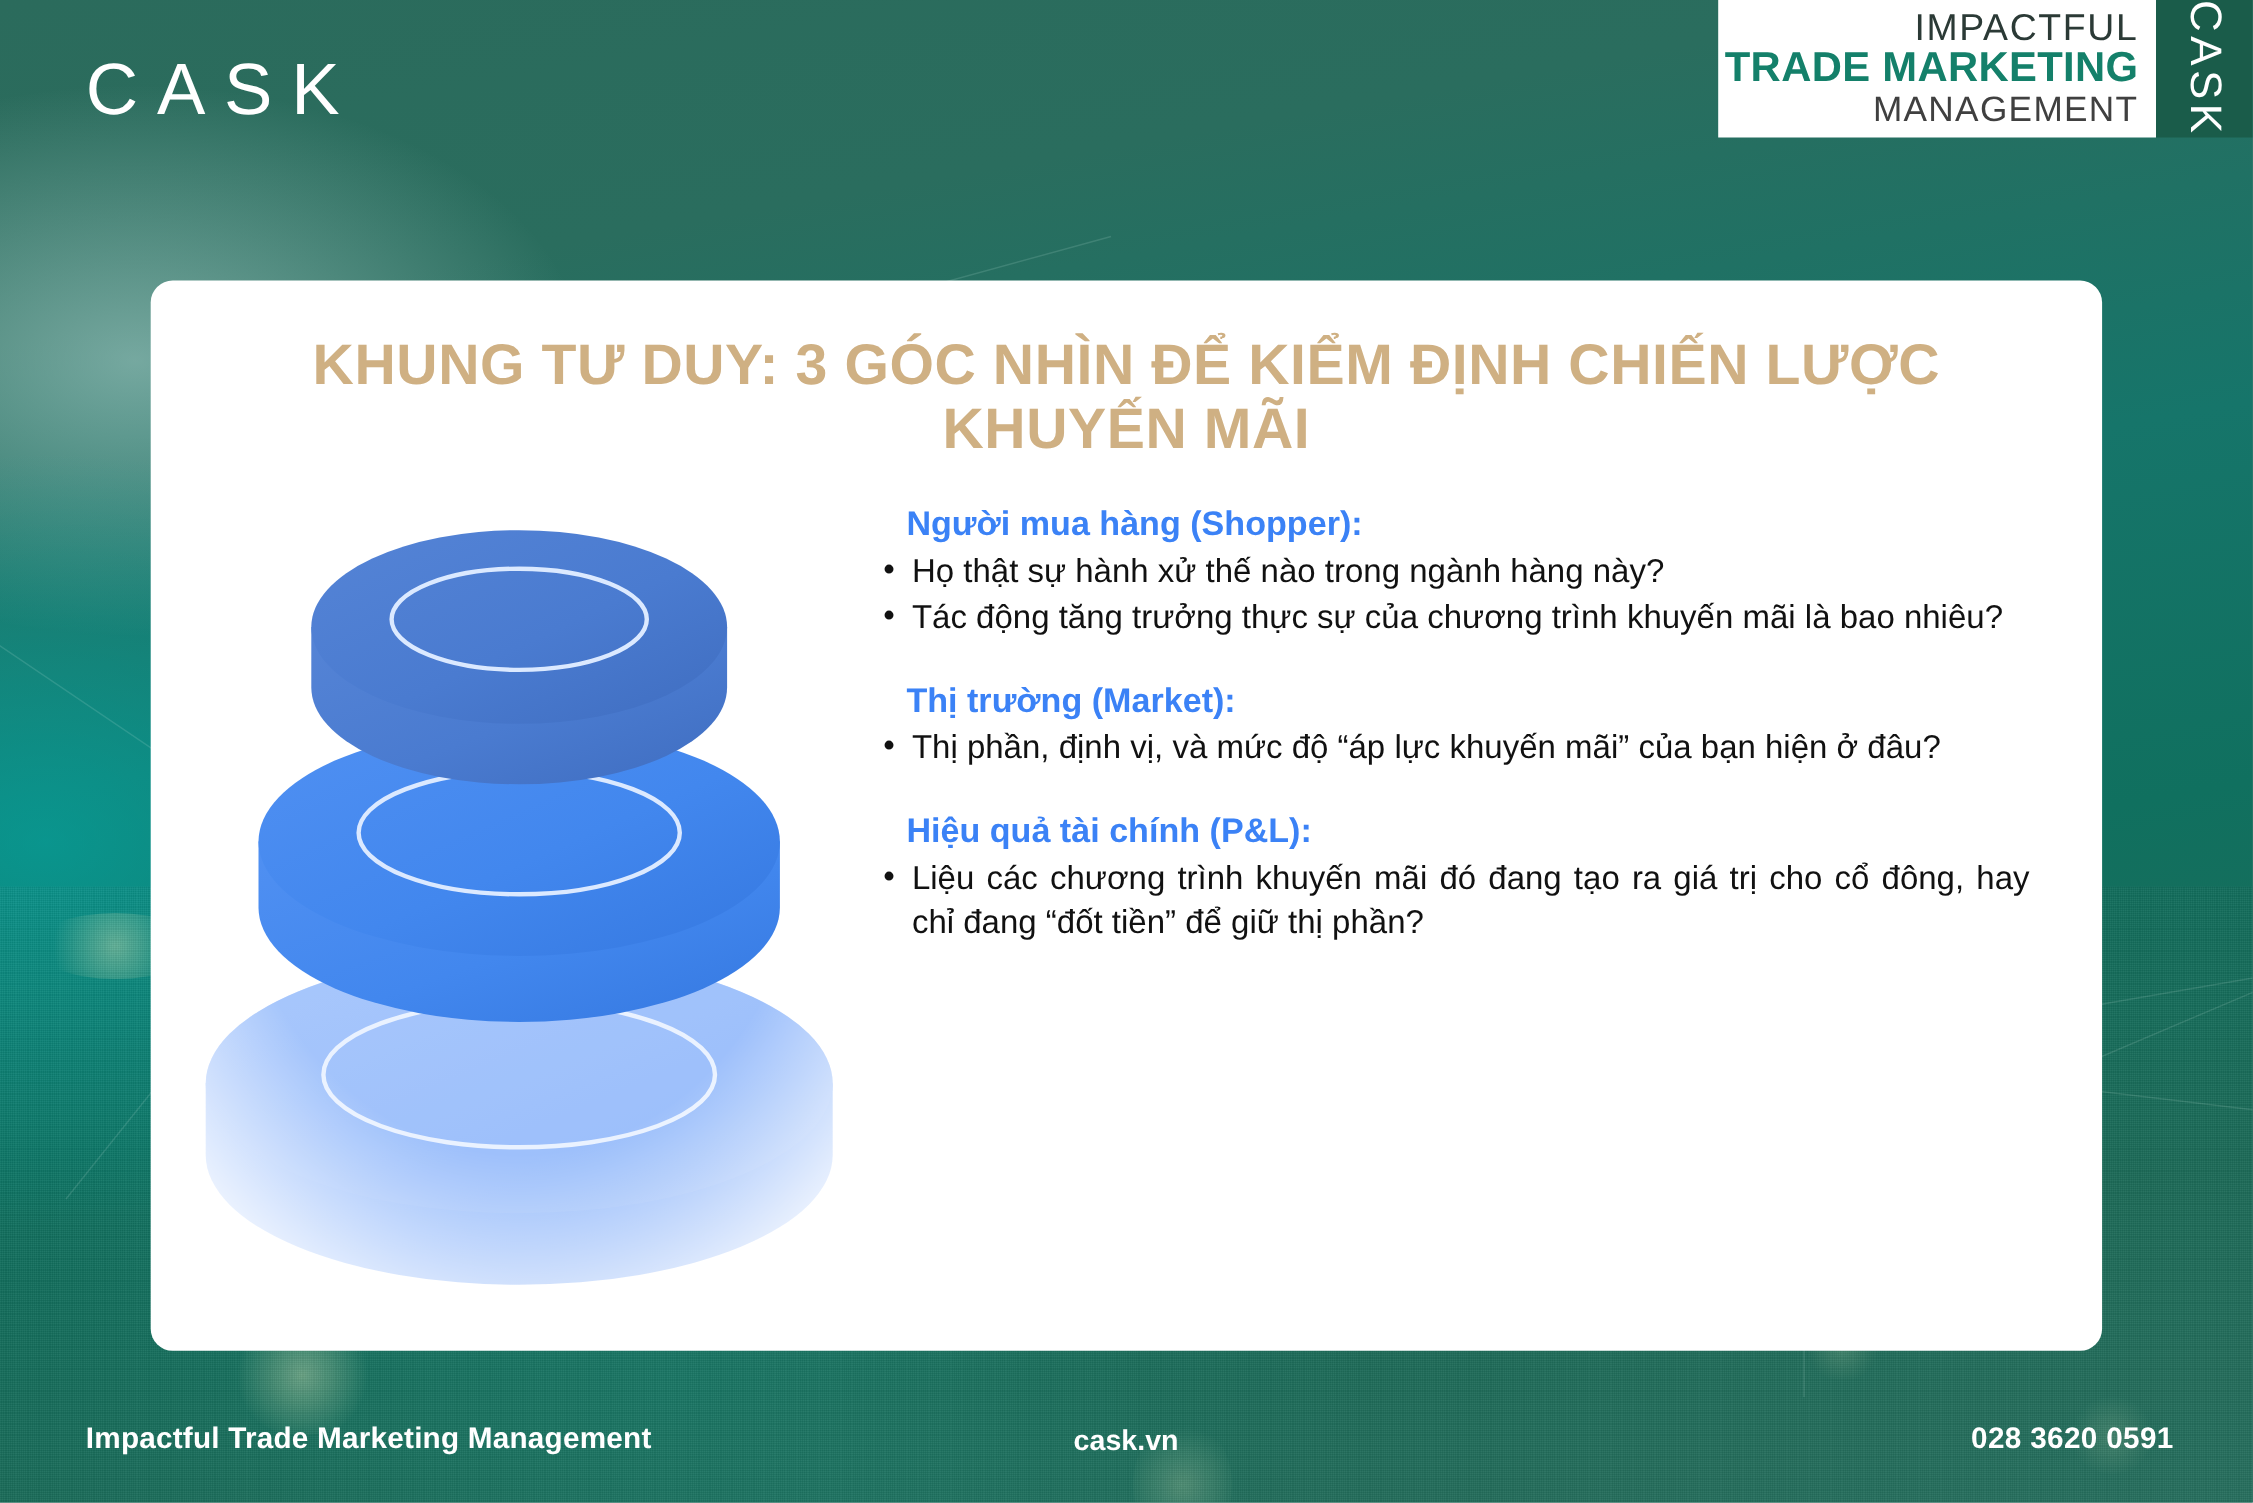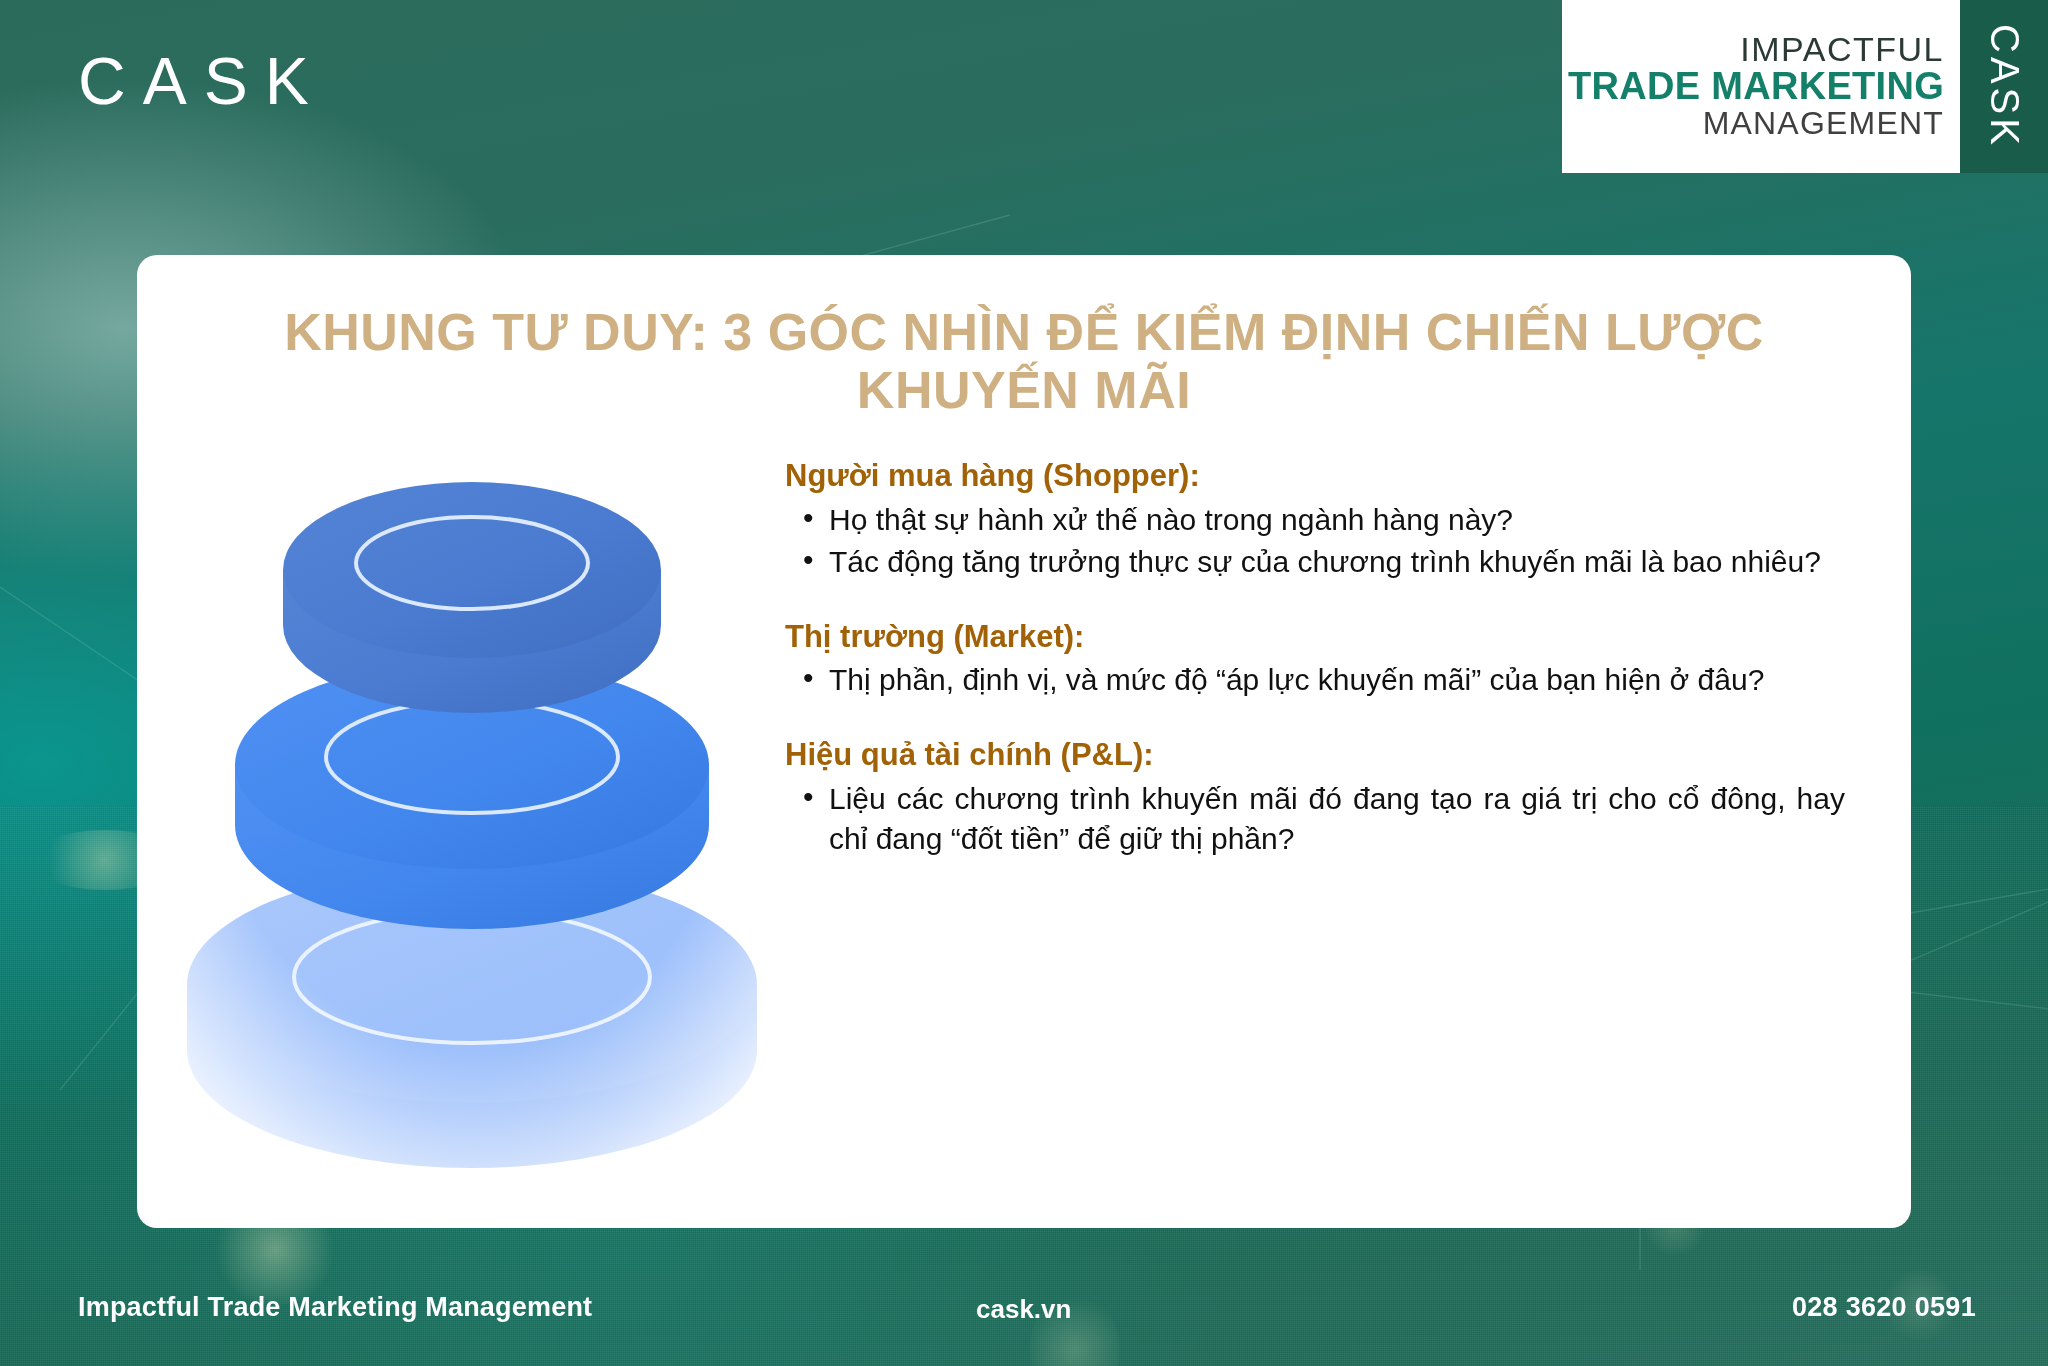--- a/index.html
+++ b/index.html
@@ -42,21 +42,21 @@
 
   
   .cask-logo {
     position:absolute; left:78px; top:48px;
     font-size:66px; font-weight:400; letter-spacing:17px;
     color:#ffffff; line-height:1;
     font-family:"Liberation Sans", sans-serif;
   }
   .badge {
     position:absolute; left:1562px; top:0;
-    width:486px; height:173px;
+    width:486px; height:125px;
     display:flex; align-items:stretch;
   }
   .badge-main {
     flex:1; background:#ffffff;
     display:flex; flex-direction:column;
     align-items:flex-end; justify-content:center;
     padding:8px 16px 8px 0;
   }
   .badge-l1 { font-size:34px; letter-spacing:1.5px; color:#2b3a36; line-height:1.04; font-weight:400; }
   .badge-l2 { font-size:38px; letter-spacing:0.3px; color:#14806a; line-height:1.04; font-weight:700; }
@@ -90,23 +90,24 @@
   }
 
   
   .discs { position:absolute; left:30px; top:210px; width:610px; height:720px; }
 
   
   .content { position:absolute; left:648px; top:202px; width:1060px; }
   .block { margin-bottom:36px; }
   .block:last-child { margin-bottom:0; }
   .b-head {
-    font-size:31px; font-weight:700; color:#a16207;
+    font-size:31px; font-weight:700; color:#3b82f6;
     line-height:1.25; margin-bottom:4px;
     font-family:"Liberation Sans", sans-serif;
+    margin-left:39px;
   }
   ul.b-list { list-style:none; margin:0; padding:0; }
   ul.b-list li {
     position:relative;
     padding-left:44px;
     font-size:30px; color:#111111;
     line-height:1.33;
     text-align:justify;
     text-justify:inter-word;
     margin-top:2px;

